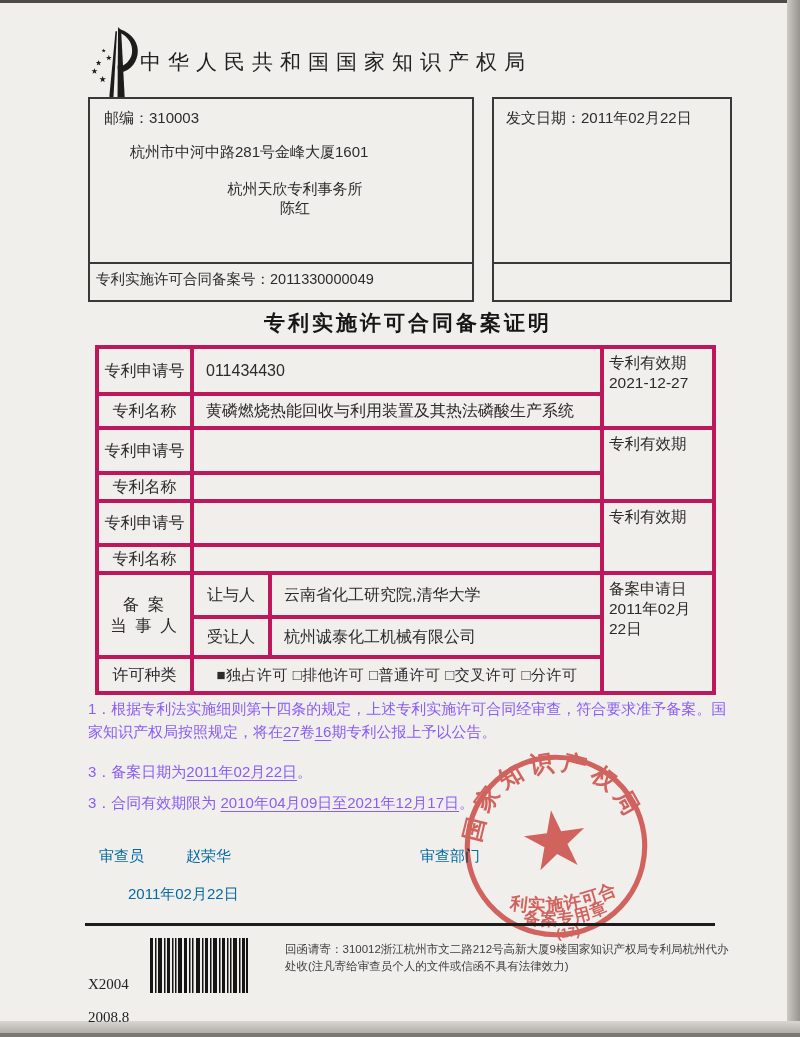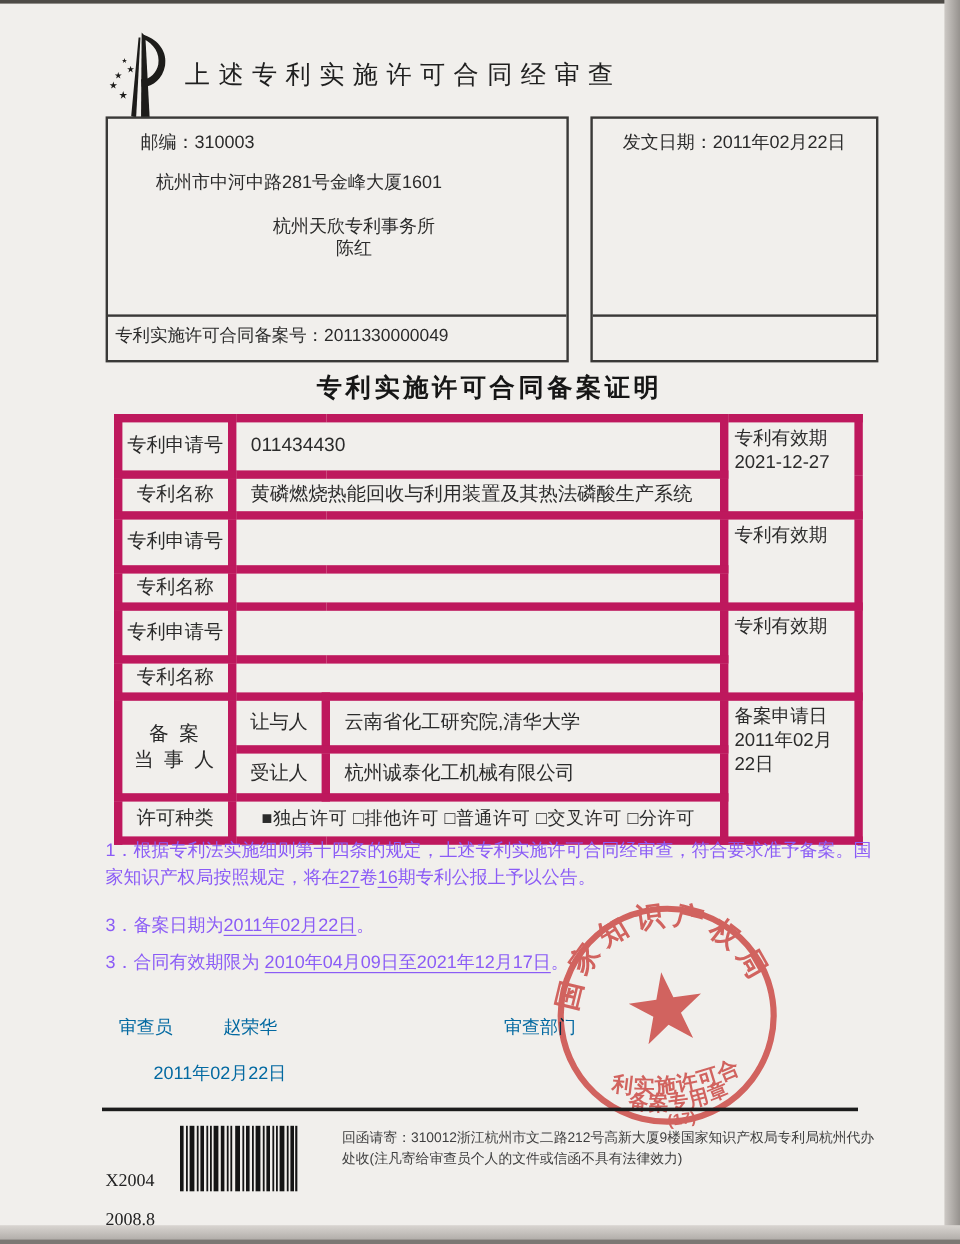--- a/index.html
+++ b/index.html
@@ -13,34 +13,34 @@
 
   
   .logo{position:absolute;left:85px;top:24px;width:62px;height:80px;}
   .header-title{position:absolute;left:96px;top:48px;width:480px;text-align:center;
     font-size:21px;font-weight:500;letter-spacing:7px;color:#1f1f1f;}
 
   
   .box{position:absolute;border:2px solid #3a3937;background:transparent;}
   .address-box{left:88px;top:97px;width:382px;height:201px;}
   .date-box{left:492px;top:97px;width:236px;height:201px;}
-  .box .line1{position:absolute;left:14px;top:10px;font-size:15px;margin-left:13px;}
+  .box .line1{position:absolute;left:14px;top:10px;font-size:15px;}
   .address-box .addr{position:absolute;left:40px;top:44px;font-size:15px;}
   .address-box .recipient{position:absolute;left:90px;top:80px;width:230px;text-align:center;font-size:15px;line-height:19px;}
   .box .divider-row{position:absolute;left:0;right:0;bottom:0;height:30px;border-top:2px solid #3a3937;
     font-size:14.5px;padding:6px 6px 0 6px;}
   .date-box .line1{left:12px;}
 
   
   .cert-title{position:absolute;left:95px;top:309px;width:626px;text-align:center;
     font-size:21px;font-weight:bold;letter-spacing:3px;color:#161616;}
 
   
   .cert{position:absolute;left:95px;top:345px;border-collapse:collapse;table-layout:fixed;}
-  .cert td{border:7px solid #be185d;font-size:16px;overflow:hidden;}
+  .cert td{border:4px solid #be185d;font-size:16px;overflow:hidden;}
   .cert .lb{text-align:center;line-height:1.25;padding:2px;}
   .cert .lb.parties{white-space:pre-line;letter-spacing:2px;font-size:16.5px;}
   .cert .vl{text-align:left;padding:2px 12px;}
   .cert .vt{vertical-align:top;text-align:left;padding:4px 5px;font-size:15.5px;line-height:1.28;}
   .cert .types{text-align:center;font-size:15px;letter-spacing:.5px;}
   tr.h47{height:47px;} tr.h34{height:34px;} tr.h45{height:45px;} tr.h27{height:27px;}
   tr.h44{height:44px;} tr.h40{height:40px;} tr.h36{height:36px;}
 
   
   .note{position:absolute;left:88px;width:642px;font-size:15px;line-height:23px;color:#8b5cf6;}
@@ -83,21 +83,21 @@
       <path d="M29.5,7 L31,7 L27.5,72 L23.5,71 Z"></path>
       <path d="M32,3 L35,6 L38.5,72 L31.5,72 Z"></path>
       <path d="M34,5 C46,9 53,19 51,30 C49,41 40,48 32,47 L31.5,41 C38,42 44,36 45.5,29 C47,20 42,12 33,8 Z"></path>
       <use href="#star5" transform="translate(18,26) scale(2.2)"></use>
       <use href="#star5" transform="translate(23,33) scale(3)"></use>
       <use href="#star5" transform="translate(13,38) scale(3)"></use>
       <use href="#star5" transform="translate(9,46) scale(3.2)"></use>
       <use href="#star5" transform="translate(17,54) scale(3.4)"></use>
     </g>
   </svg>
-  <div class="header-title">上述专利实施许可合同经审查</div>
+  <div class="header-title">中华人民共和国国家知识产权局</div>
 
   <div class="box address-box">
     <div class="line1">
       <span>邮编：</span><span>310003</span>
     </div>
     <div class="addr">杭州市中河中路281号金峰大厦1601</div>
     <div class="recipient">
       <div>杭州天欣专利事务所</div>
       <div>陈红</div>
     </div>

